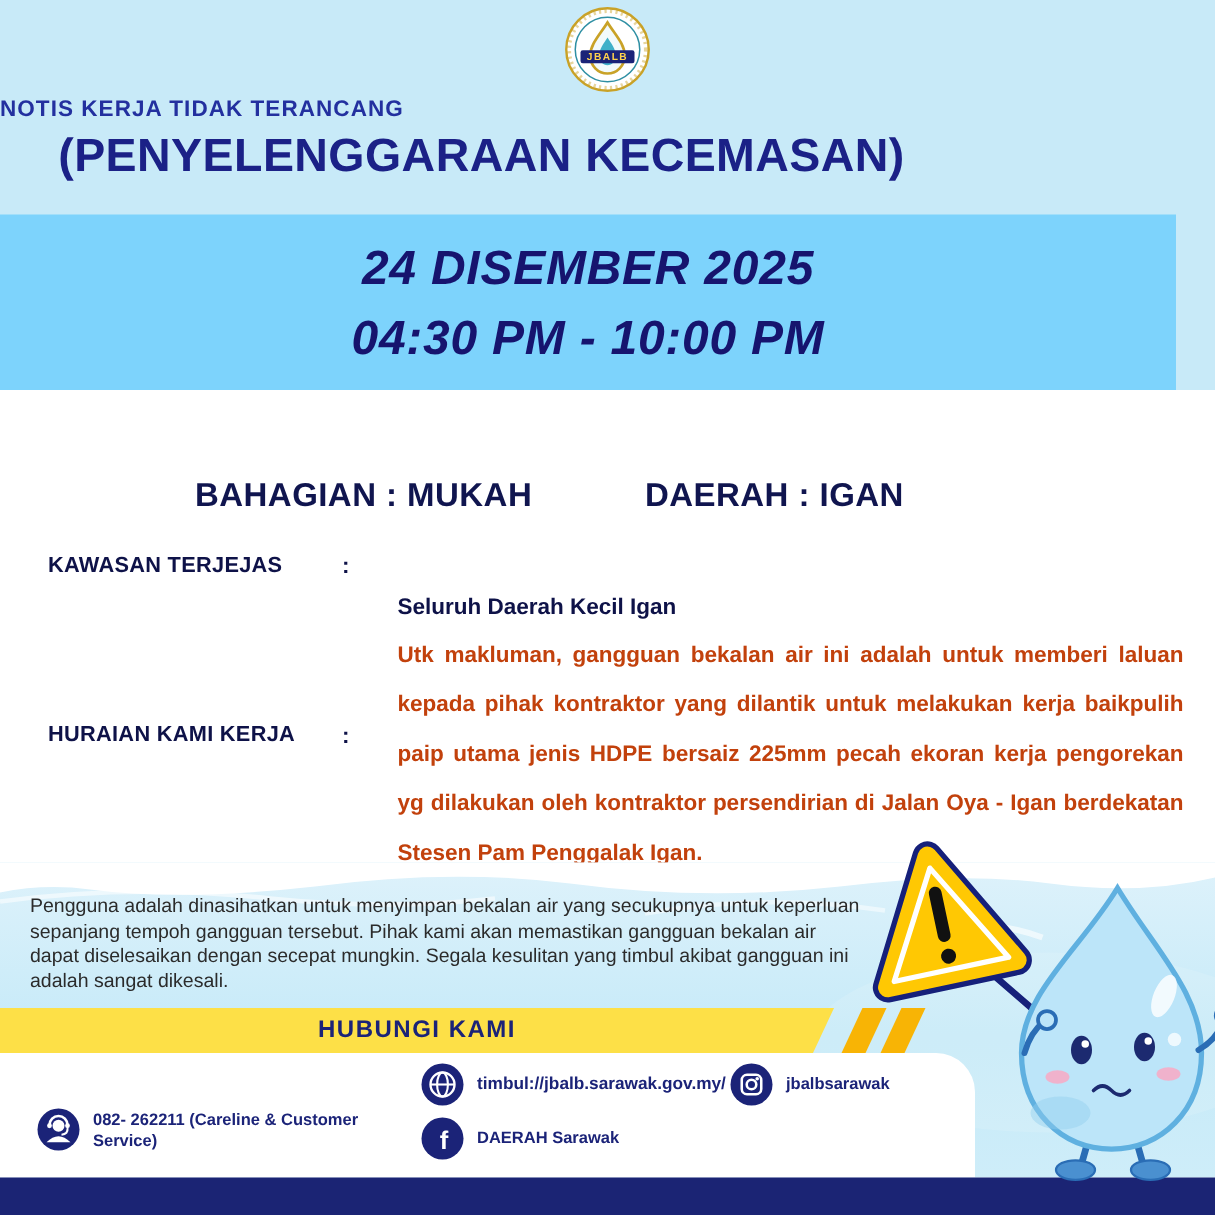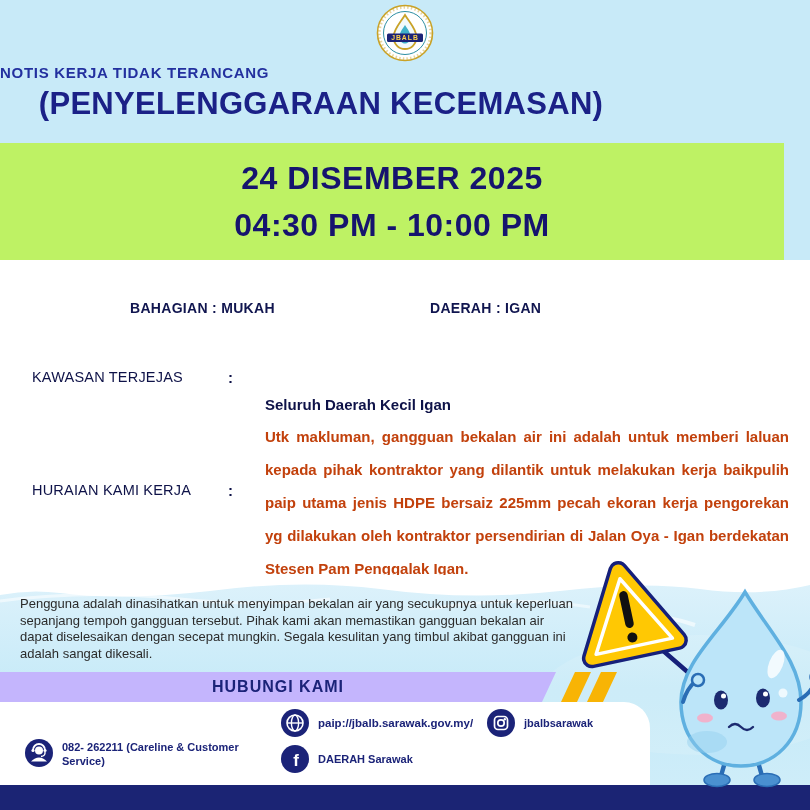--- a/index.html
+++ b/index.html
@@ -11,32 +11,32 @@
   .top-bg { position:absolute; left:0; top:0; width:810px; height:260px; background:#c8eaf8; }
   .logo { position:absolute; left:376px; top:4px; width:58px; height:58px; }
   .header-title {
     position:absolute; left:0; top:64px; width:810px; text-align:left;
     font-size:15px; font-weight:bold; letter-spacing:.7px; color:#23309f;
   }
   .header-subtitle {
     position:absolute; left:0; top:86px; width:642px; text-align:center;
     font-size:31px; font-weight:bold; letter-spacing:.3px; color:#1b2187;
   }
-  .date-banner { position:absolute; left:0; top:143px; width:784px; height:117px; background:#bef264; }
+  .date-banner { position:absolute; left:0; top:143px; width:784px; height:117px; background:#7dd3fc;font-style:italic; }
   .date-line, .time-line {
     position:absolute; left:0; width:100%; text-align:center;
     font-size:32px; font-weight:bold; color:#16146e; letter-spacing:.5px;
   }
   .date-line { top:17px; }
   .time-line { top:64px; }
-  .loc { position:absolute; top:300px; font-size:14px; font-weight:bold; color:#10154f; letter-spacing:.3px; }
+  .loc { position:absolute; top:317px; font-size:22px; font-weight:bold; color:#10154f; letter-spacing:.3px; }
   .loc-bahagian { left:130px; }
   .loc-daerah { left:430px; }
   .detail-label {
-    position:absolute; left:32px; font-size:14.5px; font-weight:normal; color:#0e1248; letter-spacing:.2px;
+    position:absolute; left:32px; font-size:14.5px; font-weight:bold; color:#0e1248; letter-spacing:.2px;
   }
   .detail-colon { position:absolute; left:228px; font-size:15px; font-weight:bold; color:#0e1248; }
   .kawasan-label, .kawasan-colon { top:369px; }
   .kawasan-value {
     position:absolute; left:265px; top:368px; font-size:15px; font-weight:bold; color:#0e1248;margin-top:28px;
   }
   .huraian-label, .huraian-colon { top:482px; }
   .huraian-text {
     position:absolute; left:265px; top:420px; width:524px;
     font-size:15px; font-weight:bold; color:#c2410c;
@@ -45,21 +45,21 @@
   .bottom-section {
     position:absolute; left:0; top:575px; width:810px; height:210px;
     background:linear-gradient(180deg,#def2fb 0%, #c6eaf8 55%, #ceedf9 100%);
   }
   .waves { position:absolute; left:0; top:0; width:810px; height:210px; }
   .advisory {
     position:absolute; left:20px; top:596px; width:560px;
     font-size:13px; color:#2b2b2b; line-height:16.5px;
   }
   .hubungi-banner {
-    position:absolute; left:0; top:672px; width:556px; height:30px; background:#c4b5fd;
+    position:absolute; left:0; top:672px; width:556px; height:30px; background:#fde047;
     clip-path:polygon(0 0, 100% 0, calc(100% - 14px) 100%, 0 100%);
     display:flex; align-items:center; justify-content:center;
     font-size:16px; font-weight:bold; color:#1b2378; letter-spacing:1px;
   }
   .stripe { position:absolute; top:672px; width:16px; height:30px; background:#f8b405; transform:skewX(-25deg); }
   .stripe-1 { left:568px; }
   .stripe-2 { left:594px; }
   .contacts-bg {
     position:absolute; left:0; top:702px; width:650px; height:83px;
     background:#ffffff; border-radius:0 26px 0 0;
@@ -151,21 +151,21 @@
     <div class="contact-text">082- 262211 (Careline &amp; Customer Service)</div>
   </div>
 
   <div class="contact-item ci-website">
     <svg class="contact-icon" viewBox="0 0 30 30">
       <circle cx="15" cy="15" r="14" fill="#1b2378"></circle>
       <circle cx="15" cy="15" r="8" fill="none" stroke="#ffffff" stroke-width="1.6"></circle>
       <ellipse cx="15" cy="15" rx="3.6" ry="8" fill="none" stroke="#ffffff" stroke-width="1.4"></ellipse>
       <line x1="7" y1="15" x2="23" y2="15" stroke="#ffffff" stroke-width="1.4"></line>
     </svg>
-    <div class="contact-text">paip://jbalb.sarawak.gov.my/</div>
+    <div class="contact-text">timbul://jbalb.sarawak.gov.my/</div>
   </div>
 
   <div class="contact-item ci-instagram">
     <svg class="contact-icon" viewBox="0 0 30 30">
       <circle cx="15" cy="15" r="14" fill="#1b2378"></circle>
       <rect x="8.5" y="8.5" width="13" height="13" rx="3.5" fill="none" stroke="#ffffff" stroke-width="1.7"></rect>
       <circle cx="15" cy="15" r="3.2" fill="none" stroke="#ffffff" stroke-width="1.7"></circle>
       <circle cx="18.8" cy="11.2" r="1.2" fill="#ffffff"></circle>
     </svg>
     <div class="contact-text">jbalbsarawak</div>

